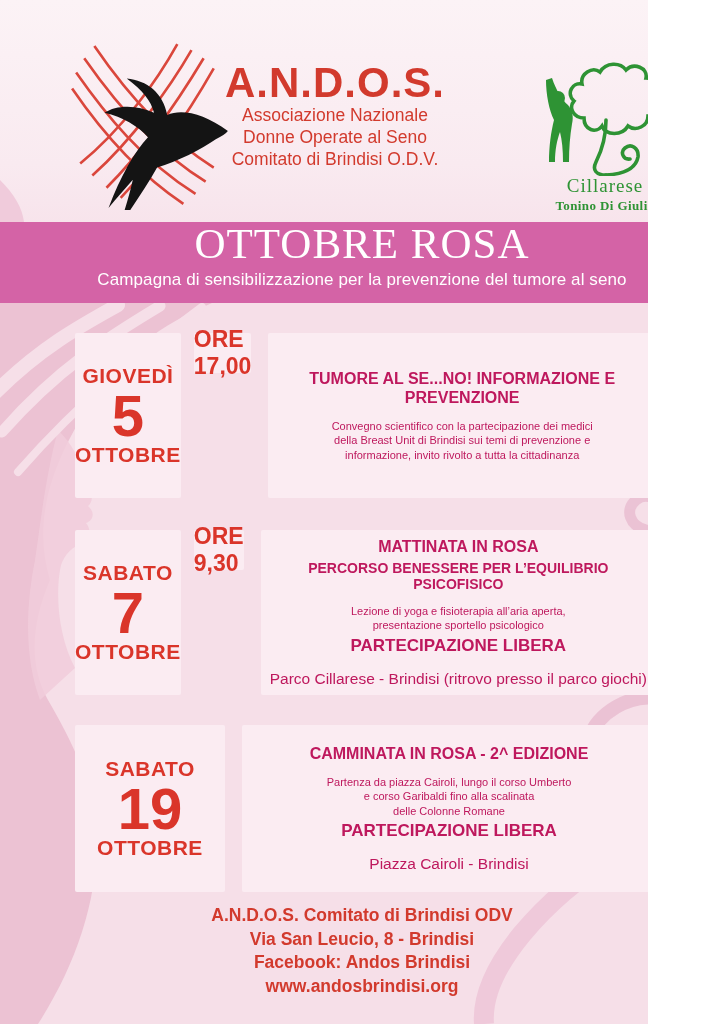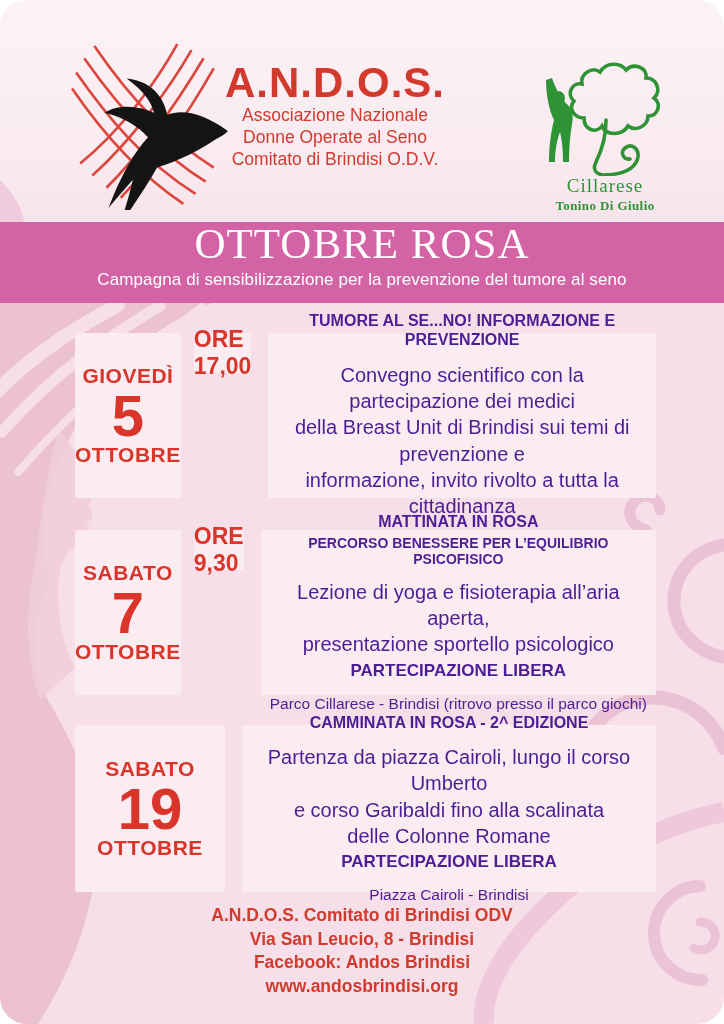--- a/index.html
+++ b/index.html
@@ -1,20 +1,19 @@
 <!DOCTYPE html>
 <html><head>
 <meta charset="utf-8">
 <style>
   html,body{margin:0;padding:0;background:#fff;}
   .poster{
-    position:relative;width:724px;height:1024px;overflow:hidden;
+    position:relative;width:648px;height:1024px;overflow:hidden;
     font-family:"Liberation Sans",sans-serif;
     background:linear-gradient(180deg,#fcf3f6 0%,#f9eaf0 16%,#f6dfe8 26%,#f6dfe8 100%);
-    border-radius:27px;
   }
   .bg{position:absolute;left:0;top:0;z-index:0;}
   .layer{position:absolute;z-index:1;}
 
   
   .andos-logo{left:64px;top:38px;width:172px;height:172px;}
   .andos-text{left:201px;top:62px;width:268px;text-align:center;color:#d23a2d;}
   .acronym{font-size:42px;font-weight:bold;letter-spacing:1px;line-height:1;}
   .sub{font-size:17.5px;line-height:22px;}
   .sub:first-of-type{margin-top:10px;}
@@ -35,24 +34,24 @@
   .event-row:nth-child(3){height:167px;margin-bottom:0;}
   .left-col{flex:0 0 150px;display:flex;flex-direction:row;gap:13px;}
   .date-box{flex:1;background:#fbecf2;border-radius:2px;display:flex;flex-direction:column;
     align-items:center;justify-content:center;color:#da352a;}
   .day{font-size:21px;font-weight:bold;letter-spacing:.5px;}
   .num{font-size:58px;font-weight:bold;line-height:.95;}
   .month{font-size:21px;font-weight:bold;letter-spacing:.5px;}
   .time-box{height:40px;background:#fbecf2;border-radius:2px;display:flex;align-items:center;justify-content:center;}
   .time{font-size:23px;font-weight:bold;color:#da352a;}
   .detail-box{flex:1;background:#fbecf2;border-radius:2px;display:flex;flex-direction:column;
-    align-items:center;justify-content:center;text-align:center;color:#4c1d95;padding:10px 8px;}
+    align-items:center;justify-content:center;text-align:center;color:#be185d;padding:10px 8px;}
   .evt-title{font-size:16px;font-weight:bold;line-height:1.2;}
   .evt-subtitle{font-size:14px;font-weight:bold;margin-top:3px;}
-  .evt-body{font-size:20px;line-height:1.32;margin-top:12px;white-space:pre-line;}
+  .evt-body{font-size:11px;line-height:1.32;margin-top:12px;white-space:pre-line;}
   .evt-emphasis{font-size:17px;font-weight:bold;margin-top:3px;}
   .evt-location{font-size:15.5px;margin-top:14px;white-space:nowrap;}
   .evt-subtitle:empty,.evt-emphasis:empty{display:none;}
 
   
   .footer{left:0;top:904px;width:724px;text-align:center;color:#d23a2d;font-weight:bold;
     font-size:17.5px;line-height:23.5px;}
 </style>
 </head>
 <body>

